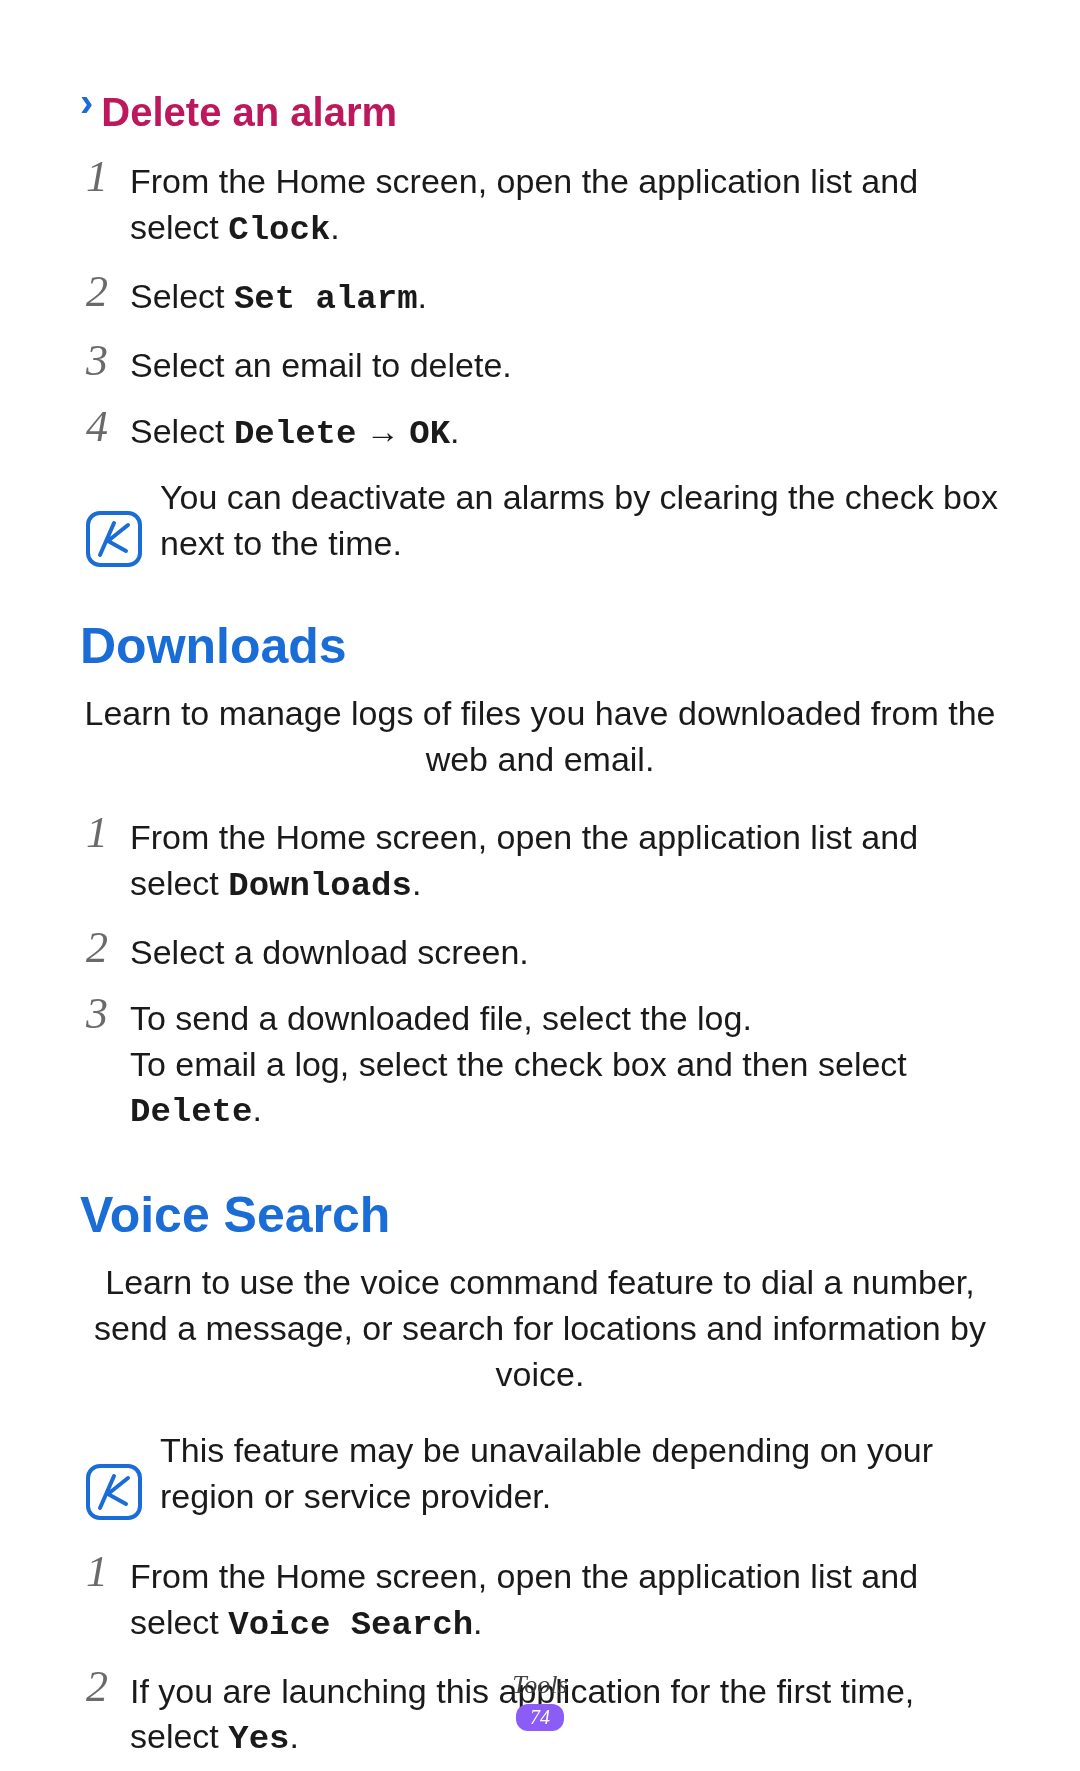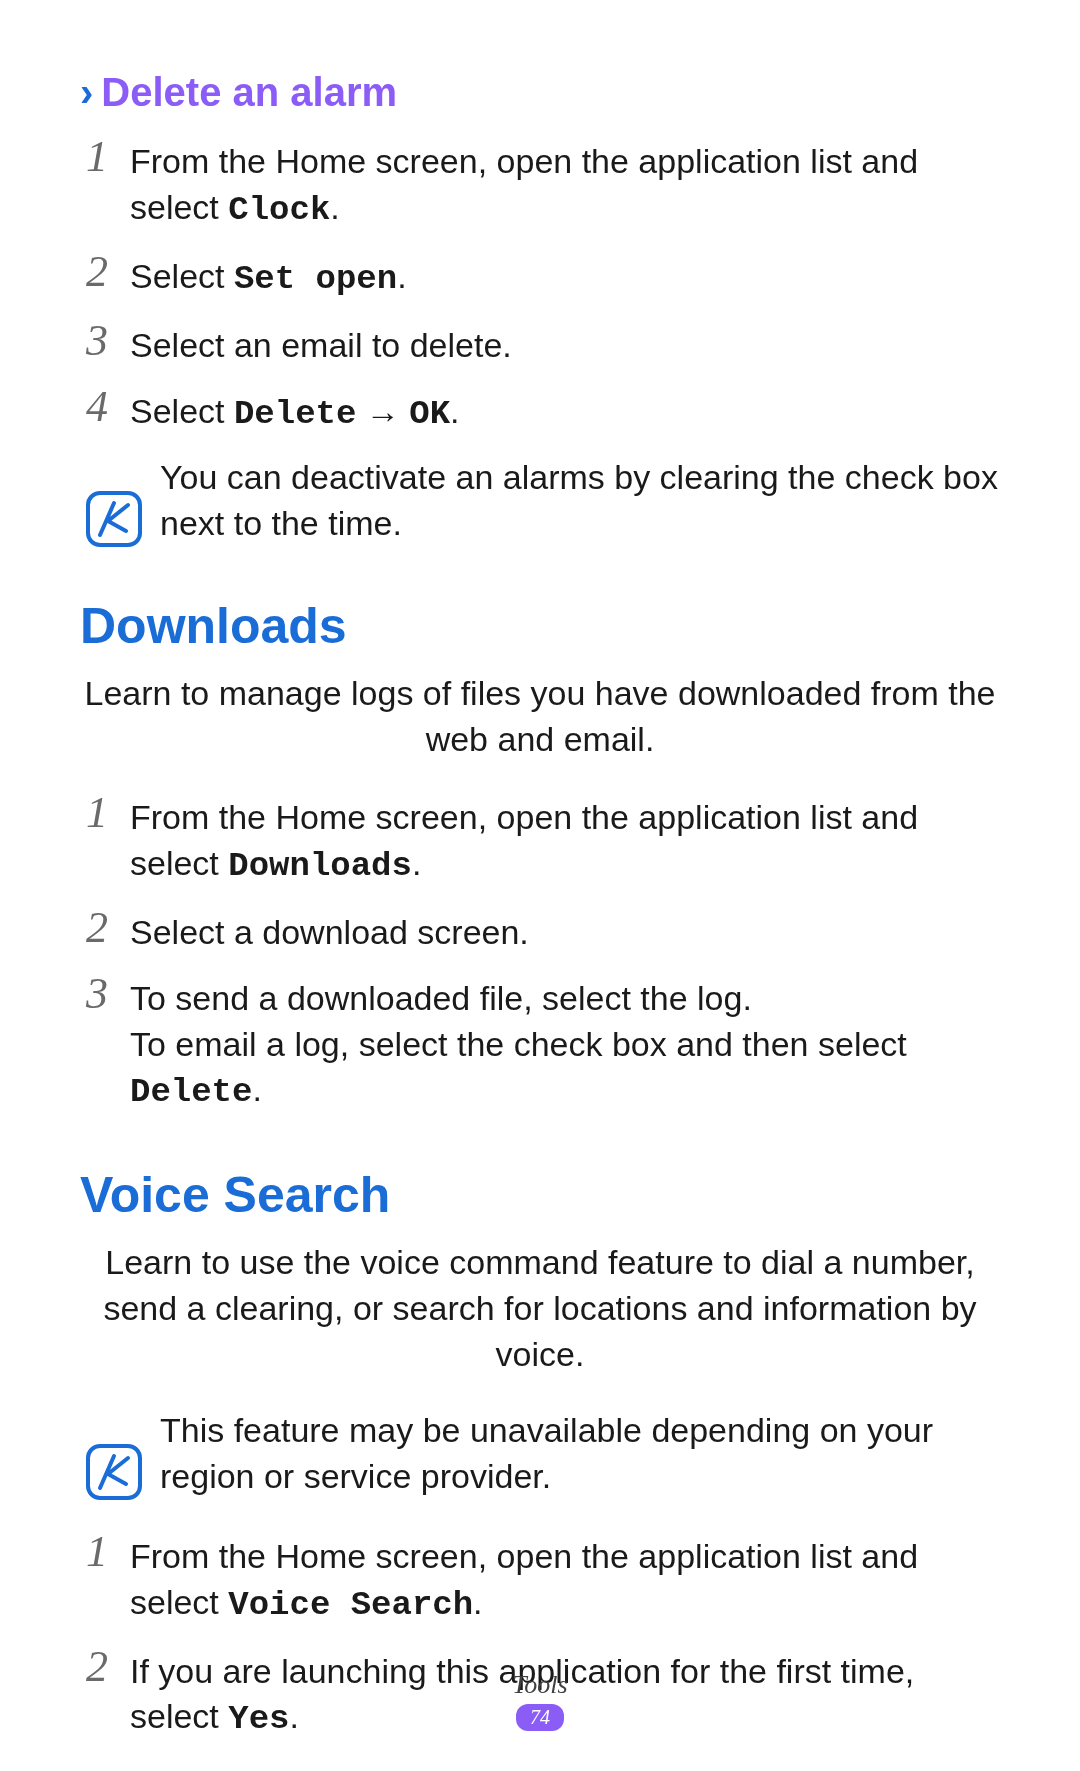--- a/index.html
+++ b/index.html
@@ -23,21 +23,22 @@
     }
     .chevron {
       color: #1a6dd6;
       font-size: 40px;
       font-weight: bold;
       margin-right: 8px;
     }
     .subsection-title {
       font-size: 40px;
       font-weight: bold;
-      color: #8b5cf6;
+      color: #be185d;
+      margin-top: 20px;
     }
     .step {
       display: flex;
       align-items: flex-start;
       margin-bottom: 16px;
       margin-left: 6px;
     }
     .step-num {
       font-family: Georgia, serif;
       font-style: italic;
@@ -131,21 +132,21 @@
 <div class="step">
   <div class="step-num">1</div>
   <div class="step-text">
     <span>From the Home screen, open the application list and select </span><span class="bold">Clock</span><span>.</span>
   </div>
 </div>
 
 <div class="step">
   <div class="step-num">2</div>
   <div class="step-text">
-    <span>Select </span><span class="bold">Set open</span><span>.</span>
+    <span>Select </span><span class="bold">Set alarm</span><span>.</span>
   </div>
 </div>
 
 <div class="step">
   <div class="step-num">3</div>
   <div class="step-text">Select an email to delete.</div>
 </div>
 
 <div class="step">
   <div class="step-num">4</div>
@@ -181,21 +182,21 @@
 
 <div class="step">
   <div class="step-num">3</div>
   <div class="step-text">
     <span>To send a downloaded file, select the log.</span><br>
     <span>To email a log, select the check box and then select </span><span class="bold">Delete</span><span>.</span>
   </div>
 </div>
 
 <div class="section-heading">Voice Search</div>
-<div class="section-intro">Learn to use the voice command feature to dial a number, send a clearing, or search for locations and information by voice.</div>
+<div class="section-intro">Learn to use the voice command feature to dial a number, send a message, or search for locations and information by voice.</div>
 
 <div class="note-box">
   <div class="note-icon">
     <svg viewBox="0 0 56 56">
       <rect x="2" y="2" width="52" height="52" rx="12" ry="12" fill="none" stroke="#1a6dd6" stroke-width="4"></rect>
       <path d="M 14 44 L 28 12 M 22 30 L 42 14 M 22 30 L 40 40" stroke="#1a6dd6" stroke-width="4" fill="none" stroke-linecap="round"></path>
     </svg>
   </div>
   <div class="note-text">This feature may be unavailable depending on your region or service provider.</div>
 </div>

